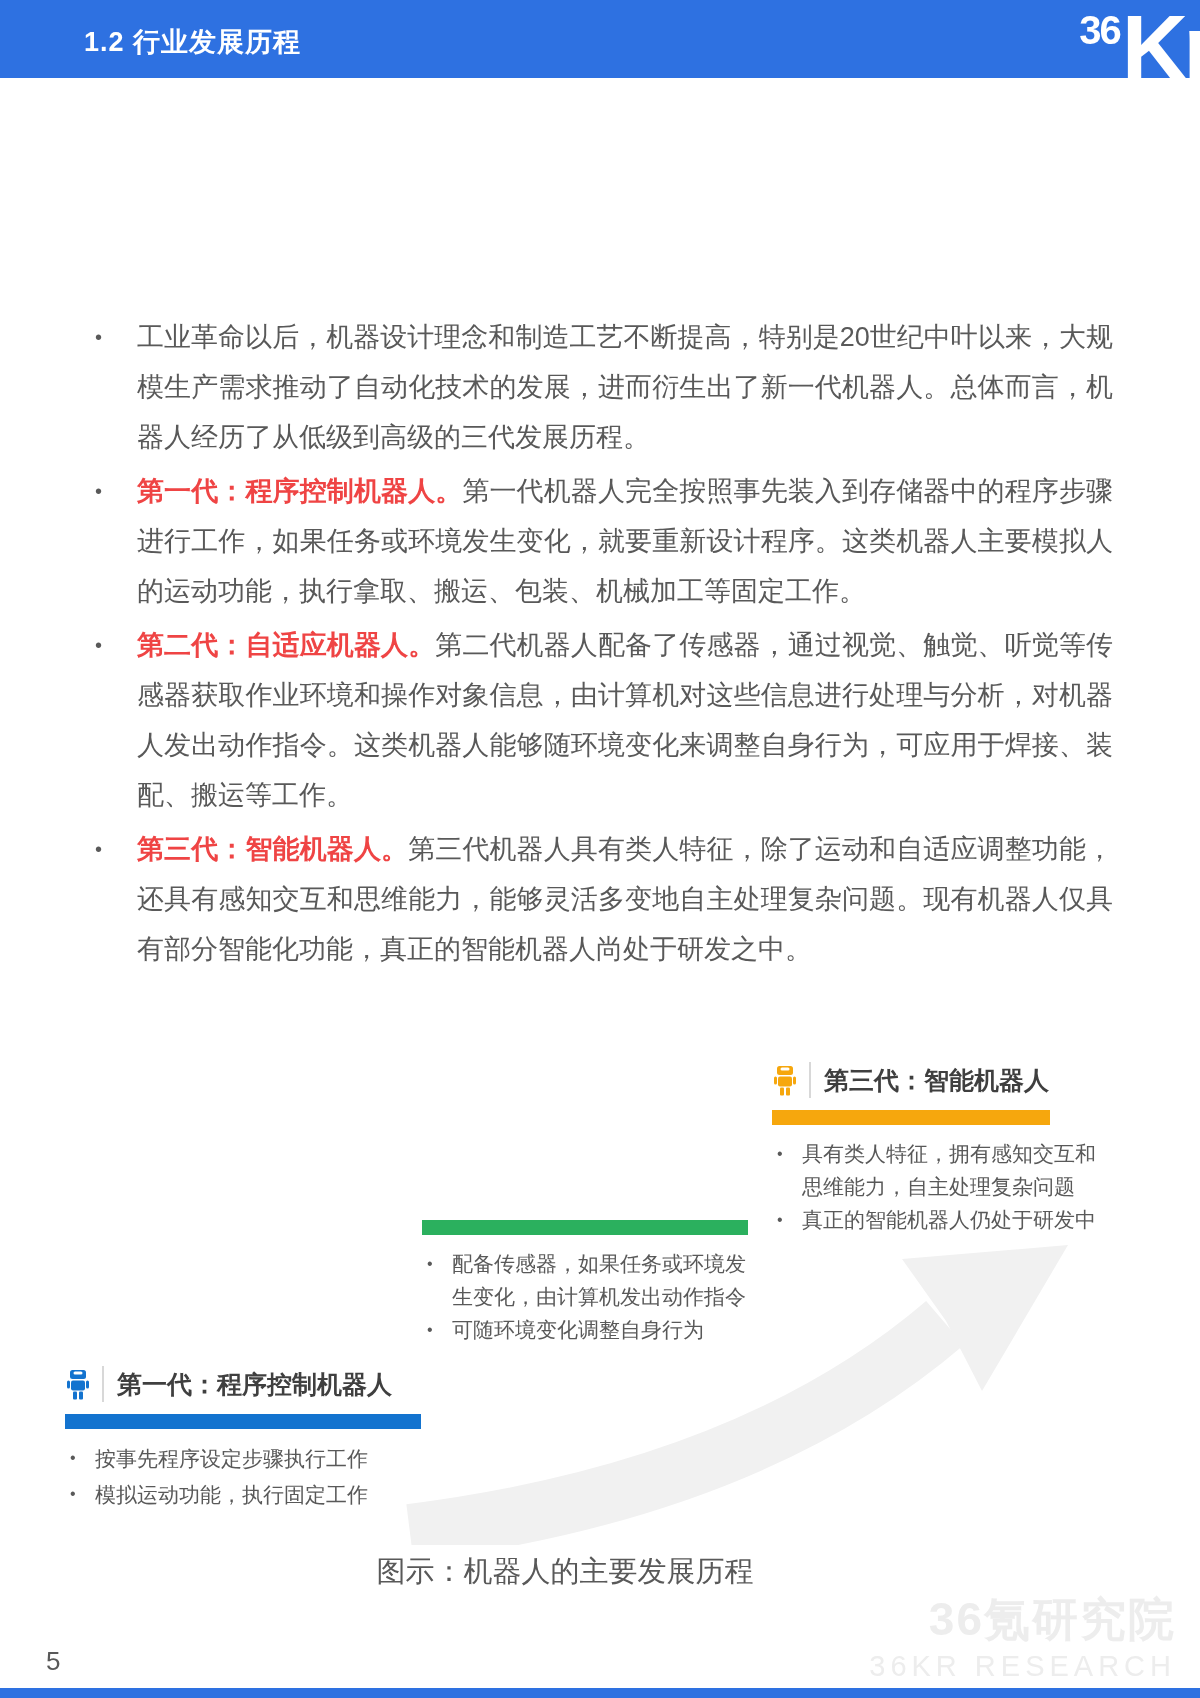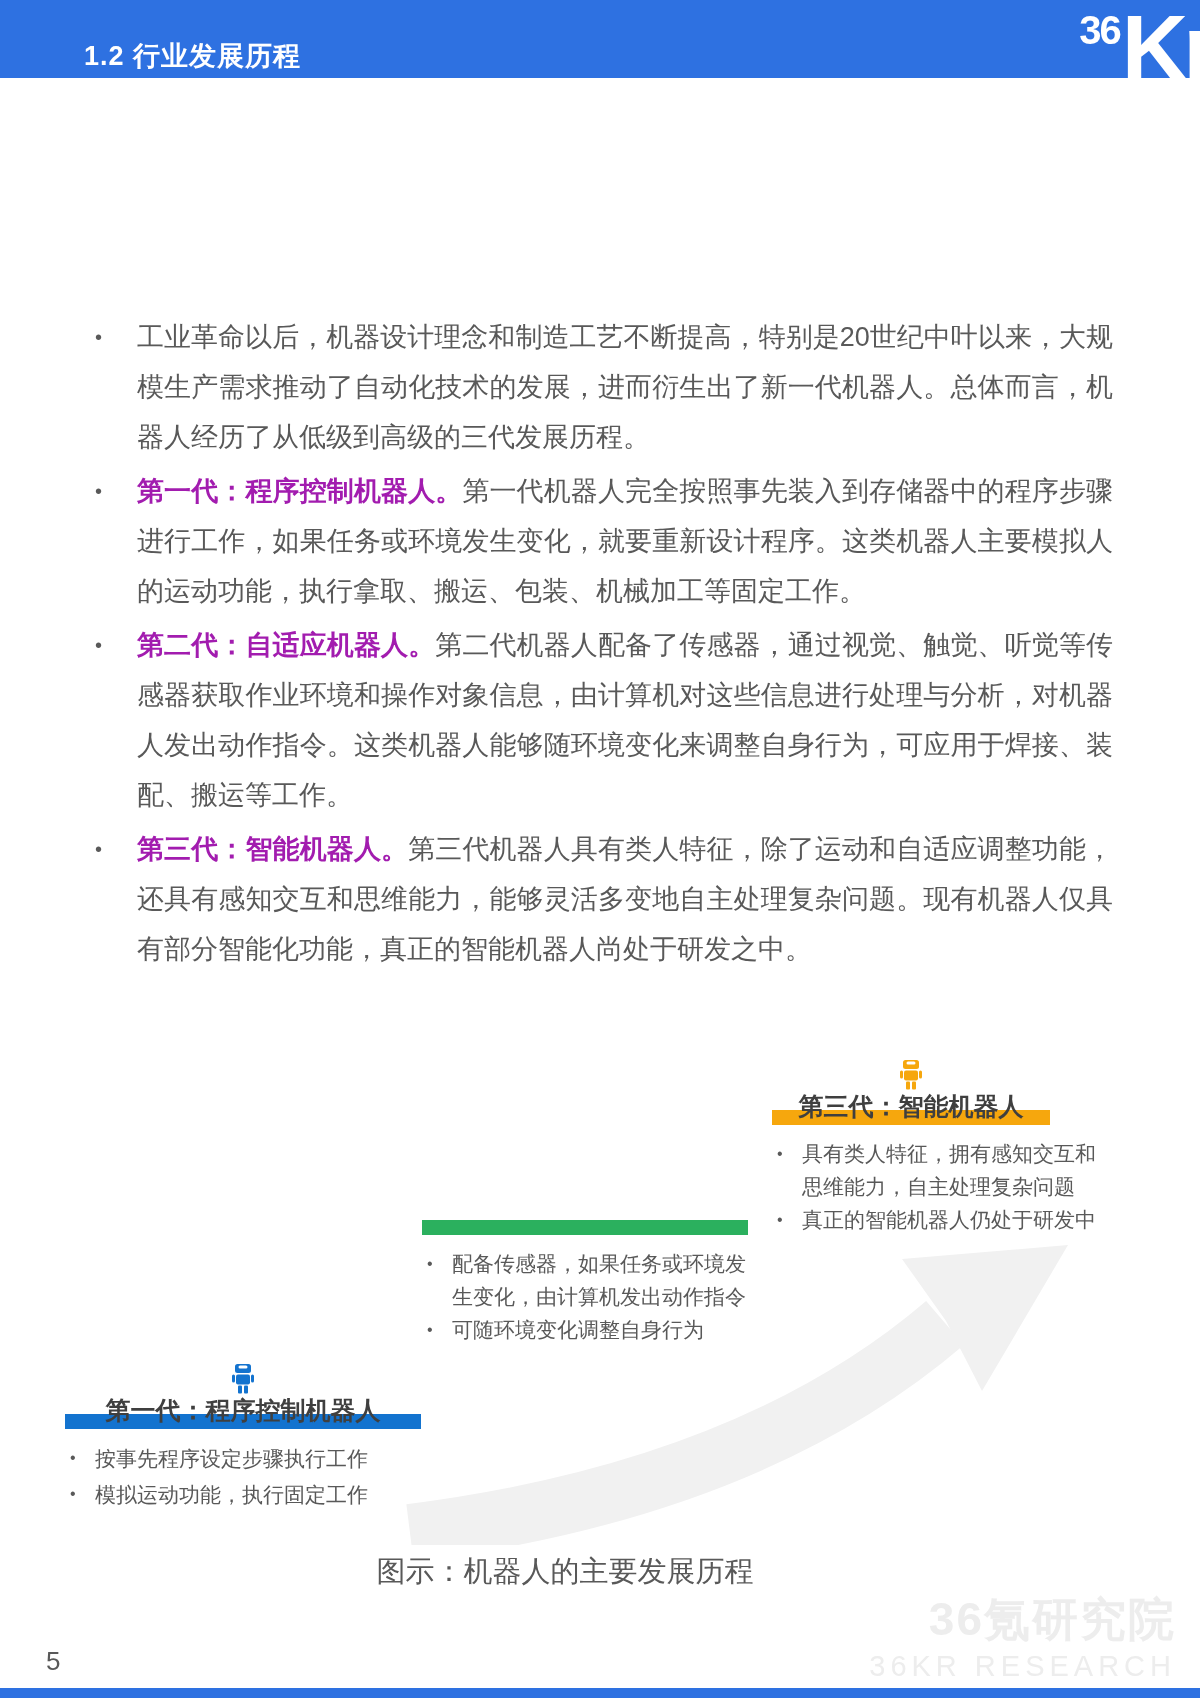--- a/index.html
+++ b/index.html
@@ -9,21 +9,21 @@
     position:relative; width:1200px; height:1698px; margin:0 auto;
     background:#ffffff; overflow:hidden;
   }
 
   
   .header-bar {
     position:absolute; left:0; top:0; width:1200px; height:78px;
     background:#2e71e1; overflow:hidden;
   }
   .section-title {
-    position:absolute; left:84px; top:38px;
+    position:absolute; left:84px; top:24px;
     font-size:27px; font-weight:bold; color:#ffffff; letter-spacing:1px;
   }
   .logo {
     position:absolute; right:-14px; top:2px; display:flex; align-items:flex-start;
     color:#ffffff; font-weight:bold; line-height:1;
   }
   .logo-36 { font-size:40px; margin-top:8px; letter-spacing:-2px; }
   .logo-kr { font-size:92px; letter-spacing:-5px; margin-left:2px; }
 
   
@@ -36,28 +36,28 @@
   .bullets { position:absolute; left:95px; top:312px; width:1018px; }
   .bullet-item { display:flex; margin-bottom:4px; }
   .bullet-item .marker {
     width:42px; flex:none; color:#595959; font-size:20px; line-height:50px;
   }
   .bullet-item .marker::before { content:"•"; }
   .bullet-item p {
     flex:1; font-size:27px; line-height:50px; color:#595959;
     text-align:justify; text-justify:inter-ideograph;
   }
-  .bullet-item p .lead { font-weight:bold; color:#a21caf; }
+  .bullet-item p .lead { font-weight:bold; color:#ef4444; }
 
   
   .diagram { position:absolute; left:0; top:0; width:1200px; height:1698px; pointer-events:none; }
   .arrow-svg { position:absolute; left:60px; top:1185px; }
 
   .gen { position:absolute; }
-  .gen-head { display:flex; align-items:center; height:44px;flex-direction:column; }
+  .gen-head { display:flex; align-items:center; height:44px; }
   .gen-icon { flex:none; }
   .gen-divider { width:2px; height:36px; background:#d8d8d8; margin:0 13px 0 11px; }
   .gen-title { font-size:25px; font-weight:bold; color:#3f3f3f; white-space:nowrap; }
   .gen-bar { height:15px; margin-top:8px; }
   .gen-points { margin-top:12px; }
   .gen-point { display:flex; }
   .gen-point .pm { width:30px; flex:none; color:#595959; font-size:16px; line-height:33px; padding-left:5px; }
   .gen-point .pm::before { content:"•"; }
   .gen-point p { flex:1; font-size:21px; line-height:33px; color:#595959; }
 

